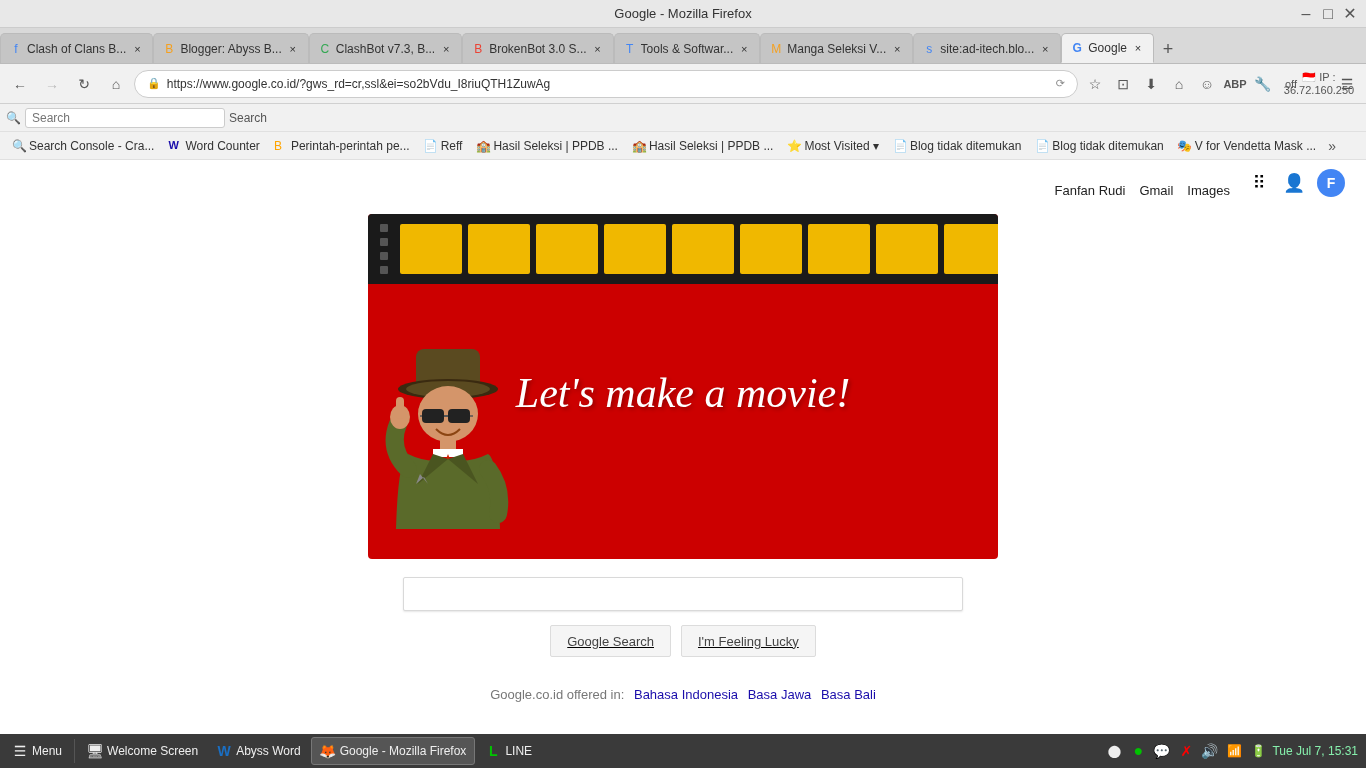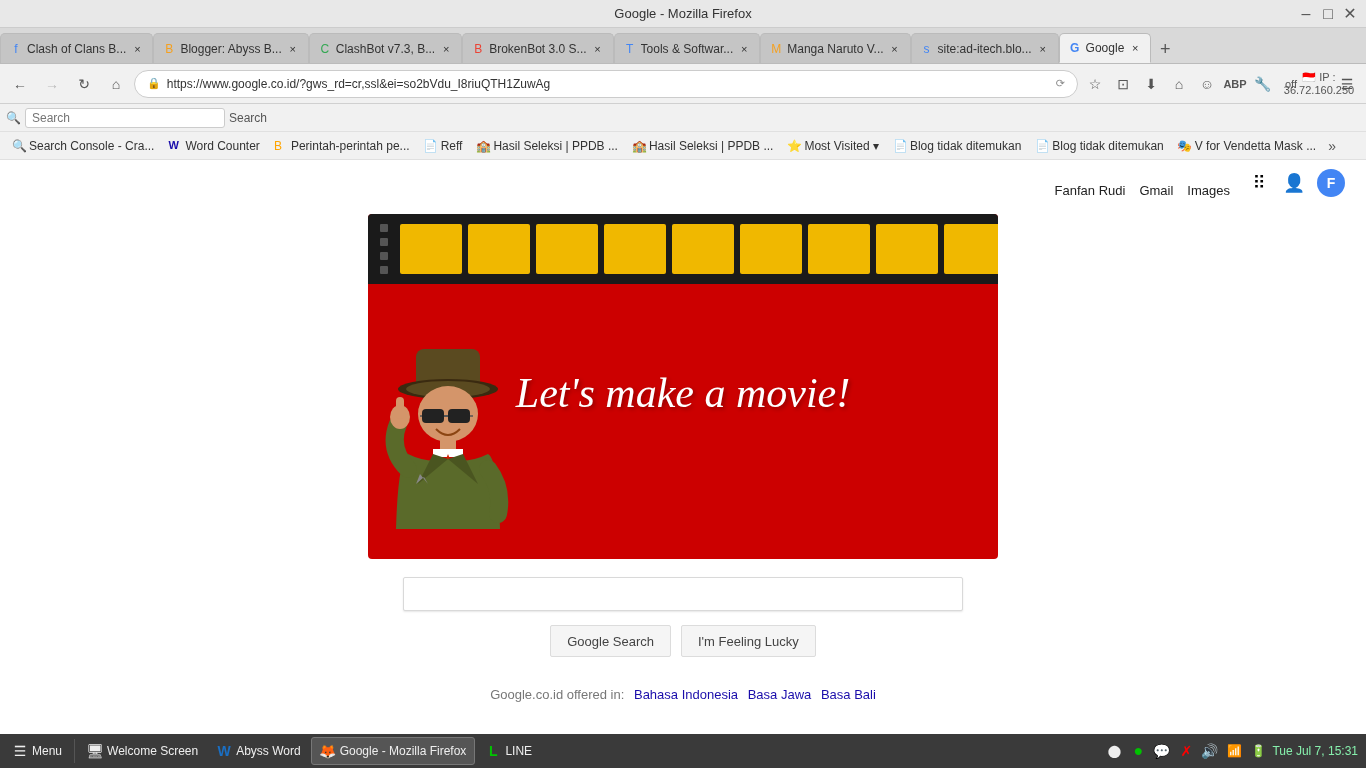--- a/index.html
+++ b/index.html
@@ -283,21 +283,21 @@
       width: 560px;
       height: 34px;
       border: 1px solid #d9d9d9;
       border-radius: 2px;
       padding: 0 10px;
       font-size: 16px;
       outline: none;
       box-shadow: 0 1px 2px rgba(0,0,0,0.1);
     }
     #search-buttons {
-      display: flex; gap: 10px;
+      display: flex; gap: 10px; text-decoration: underline;
     }
     .google-btn {
       height: 32px;
       padding: 0 16px;
       background: #f5f5f5;
       border: 1px solid #dcdcdc;
       border-radius: 2px;
       font-size: 13px;
       color: #444;
       cursor: pointer;
@@ -408,21 +408,21 @@
     <span style="overflow:hidden;text-overflow:ellipsis;max-width:110px;">BrokenBot 3.0 S...</span>
     <span class="tab-close">×</span>
   </div>
   <div class="tab">
     <span class="tab-favicon favicon-blue">T</span>
     <span style="overflow:hidden;text-overflow:ellipsis;max-width:110px;">Tools &amp; Softwar...</span>
     <span class="tab-close">×</span>
   </div>
   <div class="tab">
     <span class="tab-favicon favicon-orange">M</span>
-    <span style="overflow:hidden;text-overflow:ellipsis;max-width:110px;">Manga Naruto V...</span>
+    <span style="overflow:hidden;text-overflow:ellipsis;max-width:110px;">Manga Seleksi V...</span>
     <span class="tab-close">×</span>
   </div>
   <div class="tab">
     <span class="tab-favicon favicon-blue">s</span>
     <span style="overflow:hidden;text-overflow:ellipsis;max-width:110px;">site:ad-itech.blo...</span>
     <span class="tab-close">×</span>
   </div>
   <div class="tab active">
     <span class="tab-favicon favicon-blue" style="font-weight:bold;">G</span>
     <span>Google</span>

